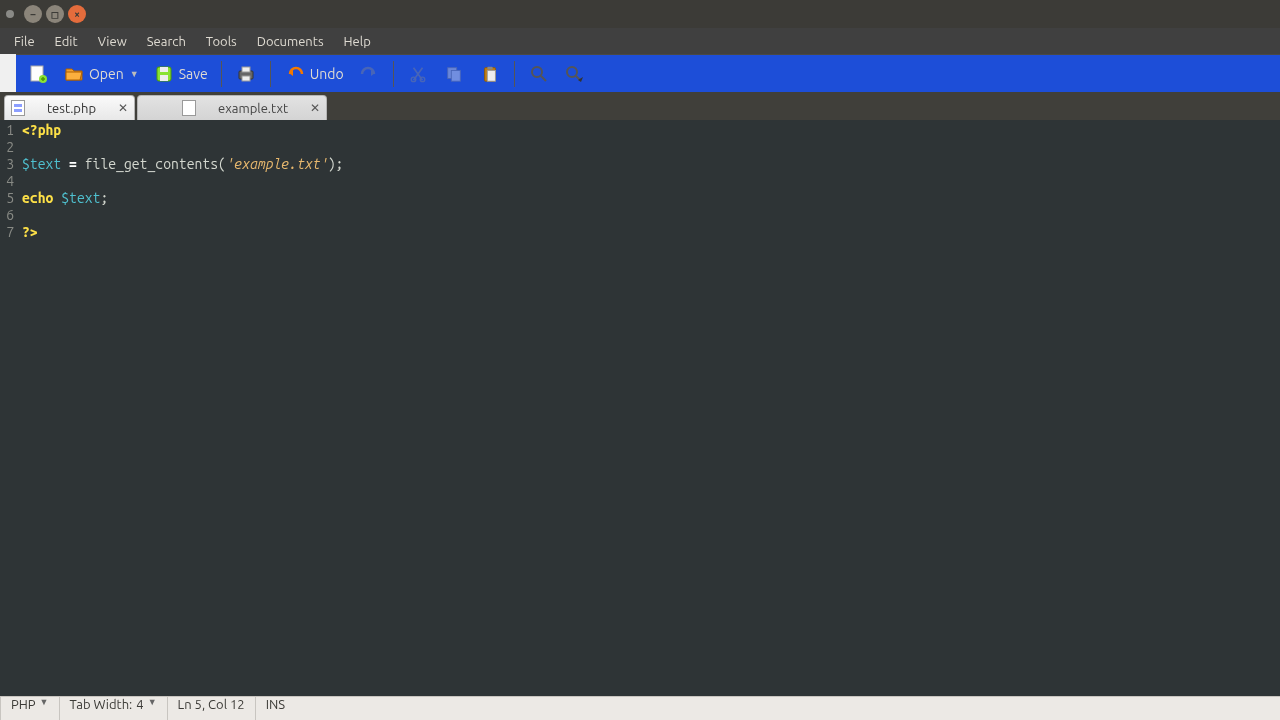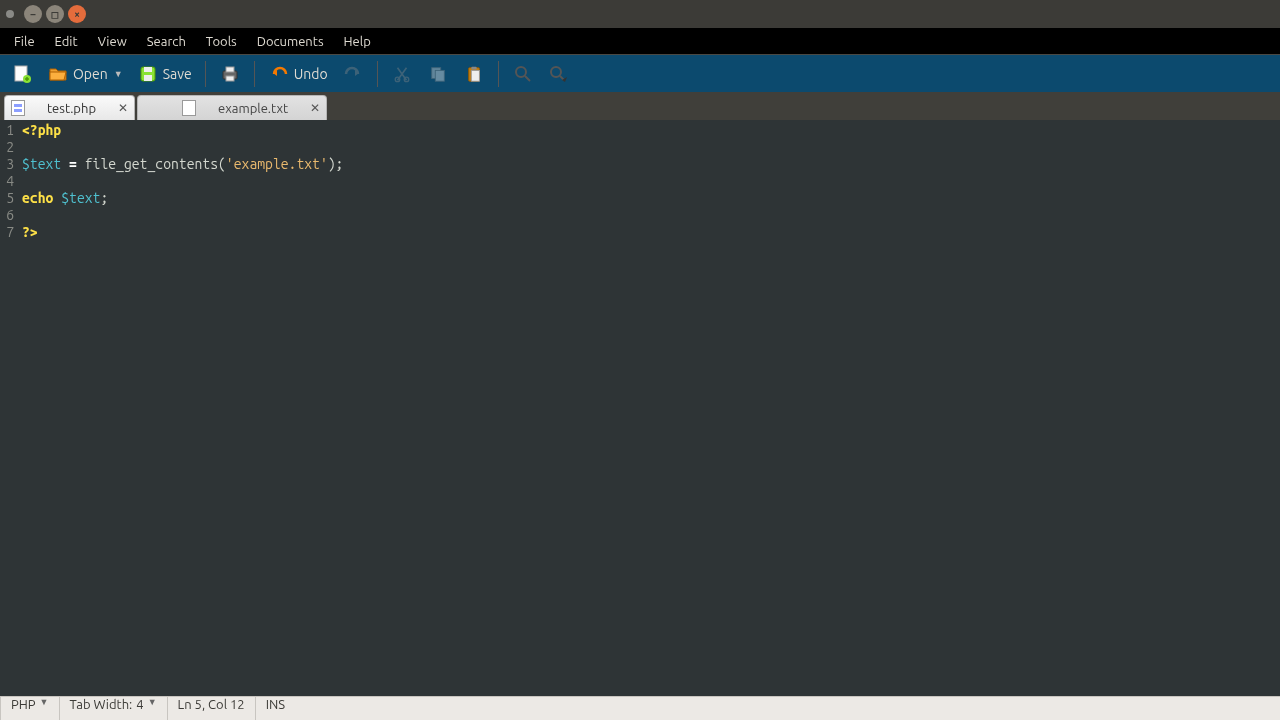--- a/index.html
+++ b/index.html
@@ -33,42 +33,43 @@
   .win-btn {
     width: 18px; height: 18px; border-radius: 50%;
     display: flex; align-items: center; justify-content: center;
     font-size: 10px; color: #3c3b37;
   }
   .win-min { background: #8b857a; }
   .win-max { background: #8b857a; }
   .win-close { background: #e46c3c; }
   
   .menu-bar {
-    background: #000000;
+    background: #404040;
     color: #dfdbd2;
     height: 26px;
     display: flex;
     align-items: center;
     padding: 0 4px;
     gap: 0;
   }
   .menu-bar .menu-item {
     padding: 4px 10px;
     cursor: default;
   }
   
   .toolbar {
-    background: #0c4a6e;
+    background: #1d4ed8;
     border-top: 1px solid #4a4944;
     height: 38px;
     display: flex;
     align-items: center;
     padding: 0 6px;
     gap: 4px;
     color: #dfdbd2;
+    margin-left: 16px;
   }
   .tb-btn {
     display: flex;
     align-items: center;
     gap: 4px;
     padding: 3px 5px;
     border-radius: 3px;
     color: #dfdbd2;
     font-size: 14px;
   }
@@ -136,21 +137,21 @@
     user-select: none;
     min-width: 18px;
   }
   .code {
     padding: 2px 0 0 4px;
     white-space: pre;
   }
   .kw { color: #fde047; font-weight: bold; text-align: center; }
   .var { color: #4fc0cf; }
   .func { color: #d3d7cf; }
-  .str { color: #e9b96e; }
+  .str { color: #e9b96e; font-style: italic; }
   .punct { color: #d3d7cf; }
   .op { color: #fff; font-weight: bold;}
   
   .status-bar {
     height: 24px;
     background: #ece9e5;
     border-top: 1px solid #c8c5c0;
     display: flex;
     align-items: center;
     font-size: 13px;

